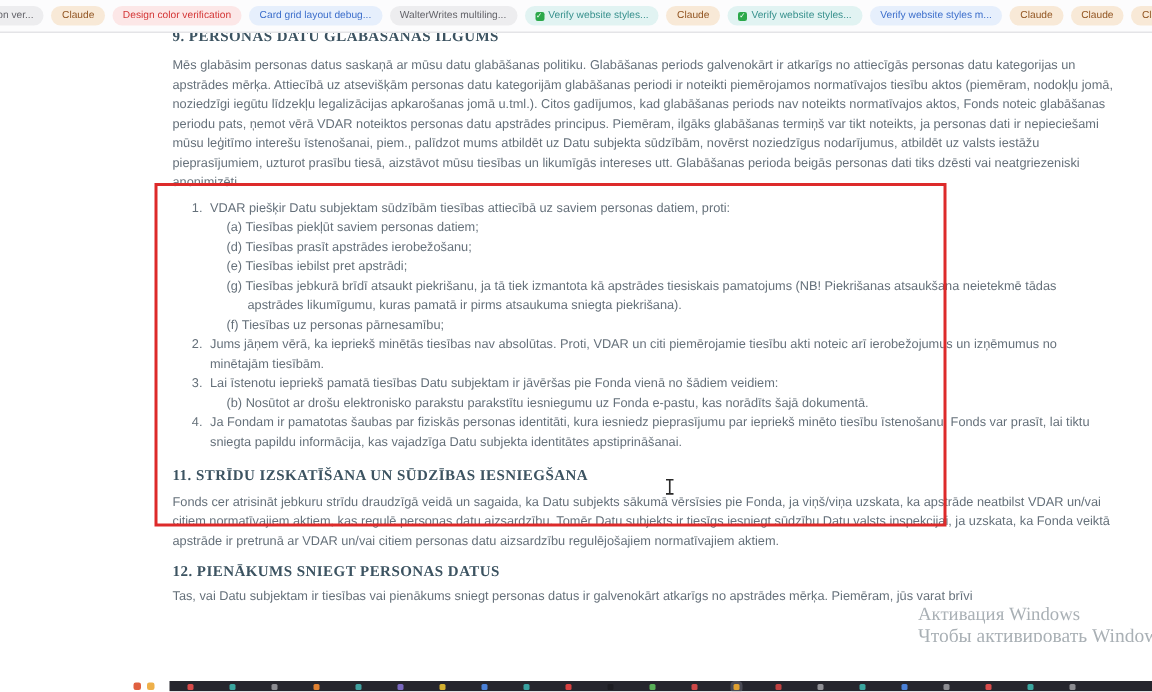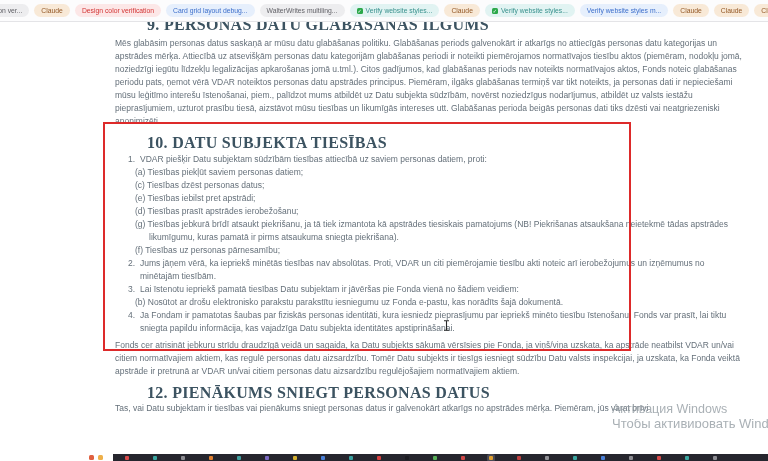--- a/index.html
+++ b/index.html
@@ -31,43 +31,43 @@
     width:6px; height:6px; background:#2ba84a; border-radius:1.5px;
     color:#fff; font-size:5px; line-height:6px; text-align:center; flex:0 0 auto;
   }
 
   
   .content {
     position:absolute; left:115px; top:18px; width:627px; z-index:1;
     font-size:8.5px; line-height:13px; color:#65707a;
   }
   .doc-h {
-    font-family:"Liberation Serif", serif; font-size:16px; font-weight:700;
-    color:#3c5361; letter-spacing:0.3px; line-height:13px;margin-left:32px;
+    font-family:"Liberation Serif", serif; font-size:10px; font-weight:700;
+    color:#3c5361; letter-spacing:0.3px; line-height:13px;
   }
   .h10 { margin-top:8px; }
   .h11 { margin-top:10px; }
   .h12 { margin-top:8px;font-family:Liberation Serif, serif; }
   .p9  { margin-top:6px; }
   .p11 { margin-top:4px; }
   .p12 { margin-top:3px; }
   .dlist { margin-top:4px; }
   .li-row { display:flex; }
   .li-num { flex:0 0 20px; text-align:right; margin-right:5px; }
   .li-text { flex:1; }
-  .sub { margin-left:20px; padding-left:14px; text-indent:-14px; }
+  .sub { margin-left:36px; padding-left:14px; text-indent:-14px; }
 
   
   .anno {
     position:absolute; left:103px; top:122px; width:528px; height:229px;
     border:2px solid #dd2a2a; z-index:4; pointer-events:none;
   }
 
   
-  .watermark { position:absolute; left:612px; top:402px; width:156px; z-index:3; color:rgba(148,156,162,0.8); }
+  .watermark { position:absolute; left:612px; top:402px; width:156px; z-index:3; color:rgba(148,156,162,0.8);font-family:Liberation Serif, serif; }
   .wm1 { font-size:12.5px; line-height:14px; }
   .wm2 { font-size:13px; line-height:9px; margin-top:3px; white-space:nowrap; overflow:hidden; }
 
   
   .taskbar {
     position:absolute; left:113px; right:0; top:454px; height:7px; z-index:5;
     background:#26262e; display:flex; align-items:center; gap:24px; padding-left:12px; overflow:hidden;
   }
   .taskbar .fav { width:4px; height:4px; border-radius:1px; flex:0 0 auto; display:inline-block; }
   .taskbar .fav.active { box-shadow:0 0 0 2px #4a4a55; }
@@ -102,47 +102,46 @@
     <span class="pill tan">Claude</span>
     <span class="pill tan">Claude</span>
     <span class="pill tan">Claude</span>
 
   </div>
 
   <div class="content">
     <div class="doc-h">9. PERSONAS DATU GLABĀŠANAS ILGUMS</div>
     <div class="p9">Mēs glabāsim personas datus saskaņā ar mūsu datu glabāšanas politiku. Glabāšanas periods galvenokārt ir atkarīgs no attiecīgās personas datu kategorijas un apstrādes mērķa. Attiecībā uz atsevišķām personas datu kategorijām glabāšanas periodi ir noteikti piemērojamos normatīvajos tiesību aktos (piemēram, nodokļu jomā, noziedzīgi iegūtu līdzekļu legalizācijas apkarošanas jomā u.tml.). Citos gadījumos, kad glabāšanas periods nav noteikts normatīvajos aktos, Fonds noteic glabāšanas periodu pats, ņemot vērā VDAR noteiktos personas datu apstrādes principus. Piemēram, ilgāks glabāšanas termiņš var tikt noteikts, ja personas dati ir nepieciešami mūsu leģitīmo interešu īstenošanai, piem., palīdzot mums atbildēt uz Datu subjekta sūdzībām, novērst noziedzīgus nodarījumus, atbildēt uz valsts iestāžu pieprasījumiem, uzturot prasību tiesā, aizstāvot mūsu tiesības un likumīgās intereses utt. Glabāšanas perioda beigās personas dati tiks dzēsti vai neatgriezeniski anonimizēti.</div>
 
-    <div class="doc-h h10">10. DATU SUBJEKTA TIESĪBAS</div>
     <div class="dlist">
       <div class="li-row">
         <span class="li-num">1.</span>
         <span class="li-text">VDAR piešķir Datu subjektam sūdzībām tiesības attiecībā uz saviem personas datiem, proti:</span>
       </div>
       <div class="sub">(a) Tiesības piekļūt saviem personas datiem;</div>
-      <div class="sub">(c) Tiesības dzēst personas datus;</div>
+      <div class="sub">(d) Tiesības prasīt apstrādes ierobežošanu;</div>
       <div class="sub">(e) Tiesības iebilst pret apstrādi;</div>
-      <div class="sub">(d) Tiesības prasīt apstrādes ierobežošanu;</div>
       <div class="sub">(g) Tiesības jebkurā brīdī atsaukt piekrišanu, ja tā tiek izmantota kā apstrādes tiesiskais pamatojums (NB! Piekrišanas atsaukšana neietekmē tādas apstrādes likumīgumu, kuras pamatā ir pirms atsaukuma sniegta piekrišana).</div>
       <div class="sub">(f) Tiesības uz personas pārnesamību;</div>
       <div class="li-row">
         <span class="li-num">2.</span>
         <span class="li-text">Jums jāņem vērā, ka iepriekš minētās tiesības nav absolūtas. Proti, VDAR un citi piemērojamie tiesību akti noteic arī ierobežojumus un izņēmumus no minētajām tiesībām.</span>
       </div>
       <div class="li-row">
         <span class="li-num">3.</span>
         <span class="li-text">Lai īstenotu iepriekš pamatā tiesības Datu subjektam ir jāvēršas pie Fonda vienā no šādiem veidiem:</span>
       </div>
       <div class="sub">(b) Nosūtot ar drošu elektronisko parakstu parakstītu iesniegumu uz Fonda e-pastu, kas norādīts šajā dokumentā.</div>
       <div class="li-row">
         <span class="li-num">4.</span>
         <span class="li-text">Ja Fondam ir pamatotas šaubas par fiziskās personas identitāti, kura iesniedz pieprasījumu par iepriekš minēto tiesību īstenošanu, Fonds var prasīt, lai tiktu sniegta papildu informācija, kas vajadzīga Datu subjekta identitātes apstiprināšanai.</span>
       </div>
     </div>
 
+    <div class="doc-h h11">11. STRĪDU IZSKATĪŠANA UN SŪDZĪBAS IESNIEGŠANA</div>
     <div class="p11">Fonds cer atrisināt jebkuru strīdu draudzīgā veidā un sagaida, ka Datu subjekts sākumā vērsīsies pie Fonda, ja viņš/viņa uzskata, ka apstrāde neatbilst VDAR un/vai citiem normatīvajiem aktiem, kas regulē personas datu aizsardzību. Tomēr Datu subjekts ir tiesīgs iesniegt sūdzību Datu valsts inspekcijai, ja uzskata, ka Fonda veiktā apstrāde ir pretrunā ar VDAR un/vai citiem personas datu aizsardzību regulējošajiem normatīvajiem aktiem.</div>
 
     <div class="doc-h h12">12. PIENĀKUMS SNIEGT PERSONAS DATUS</div>
     <div class="p12">Tas, vai Datu subjektam ir tiesības vai pienākums sniegt personas datus ir galvenokārt atkarīgs no apstrādes mērķa. Piemēram, jūs varat brīvi</div>
   </div>
 
   <div class="anno"></div>
 
   <div class="watermark">
     <div class="wm1">Активация Windows</div>

